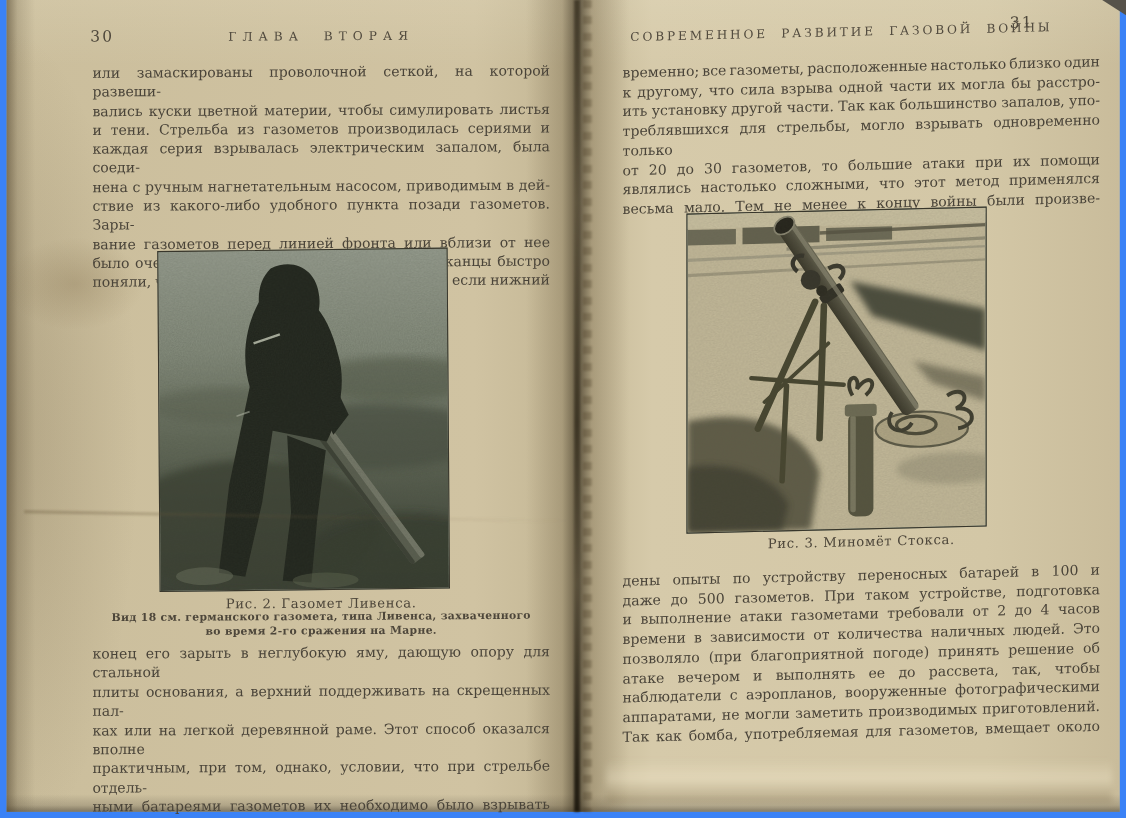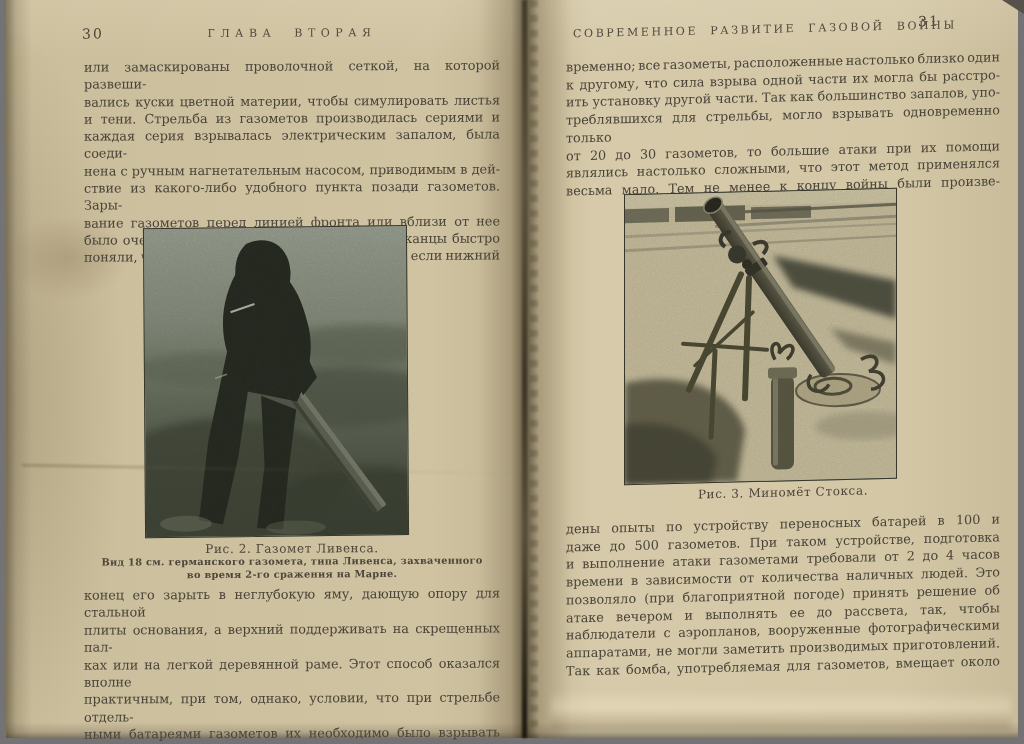--- a/index.html
+++ b/index.html
@@ -1,18 +1,18 @@
 <!DOCTYPE html>
 <html><head>
 <meta charset="utf-8">
 <style>
   html,body { margin:0; padding:0; background:#56524a; }
   .stage {
     position:relative; width:1024px; height:744px; overflow:hidden;
-    background:#737373;
+    background:#3b82f6;
     font-family:"DejaVu Serif","Liberation Serif",serif;
     color:#4a4439;
   }
   .book {
     position:absolute; left:6px; top:0; width:1012px; height:738px;
     background:
       radial-gradient(ellipse 90px 60px at 62px 258px, rgba(125,105,70,.28), transparent 70%),
       radial-gradient(ellipse 160px 500px at 0px 400px, rgba(85,70,45,.22), transparent 75%),
       linear-gradient(90deg, rgba(70,58,36,.55) 0px, rgba(70,58,36,.18) 10px, transparent 26px),
       linear-gradient(90deg, transparent 472px, rgba(95,80,52,.28) 505px, rgba(52,42,24,.55) 516px, rgba(40,32,18,.6) 521px, rgba(95,80,52,.3) 532px, transparent 566px),

